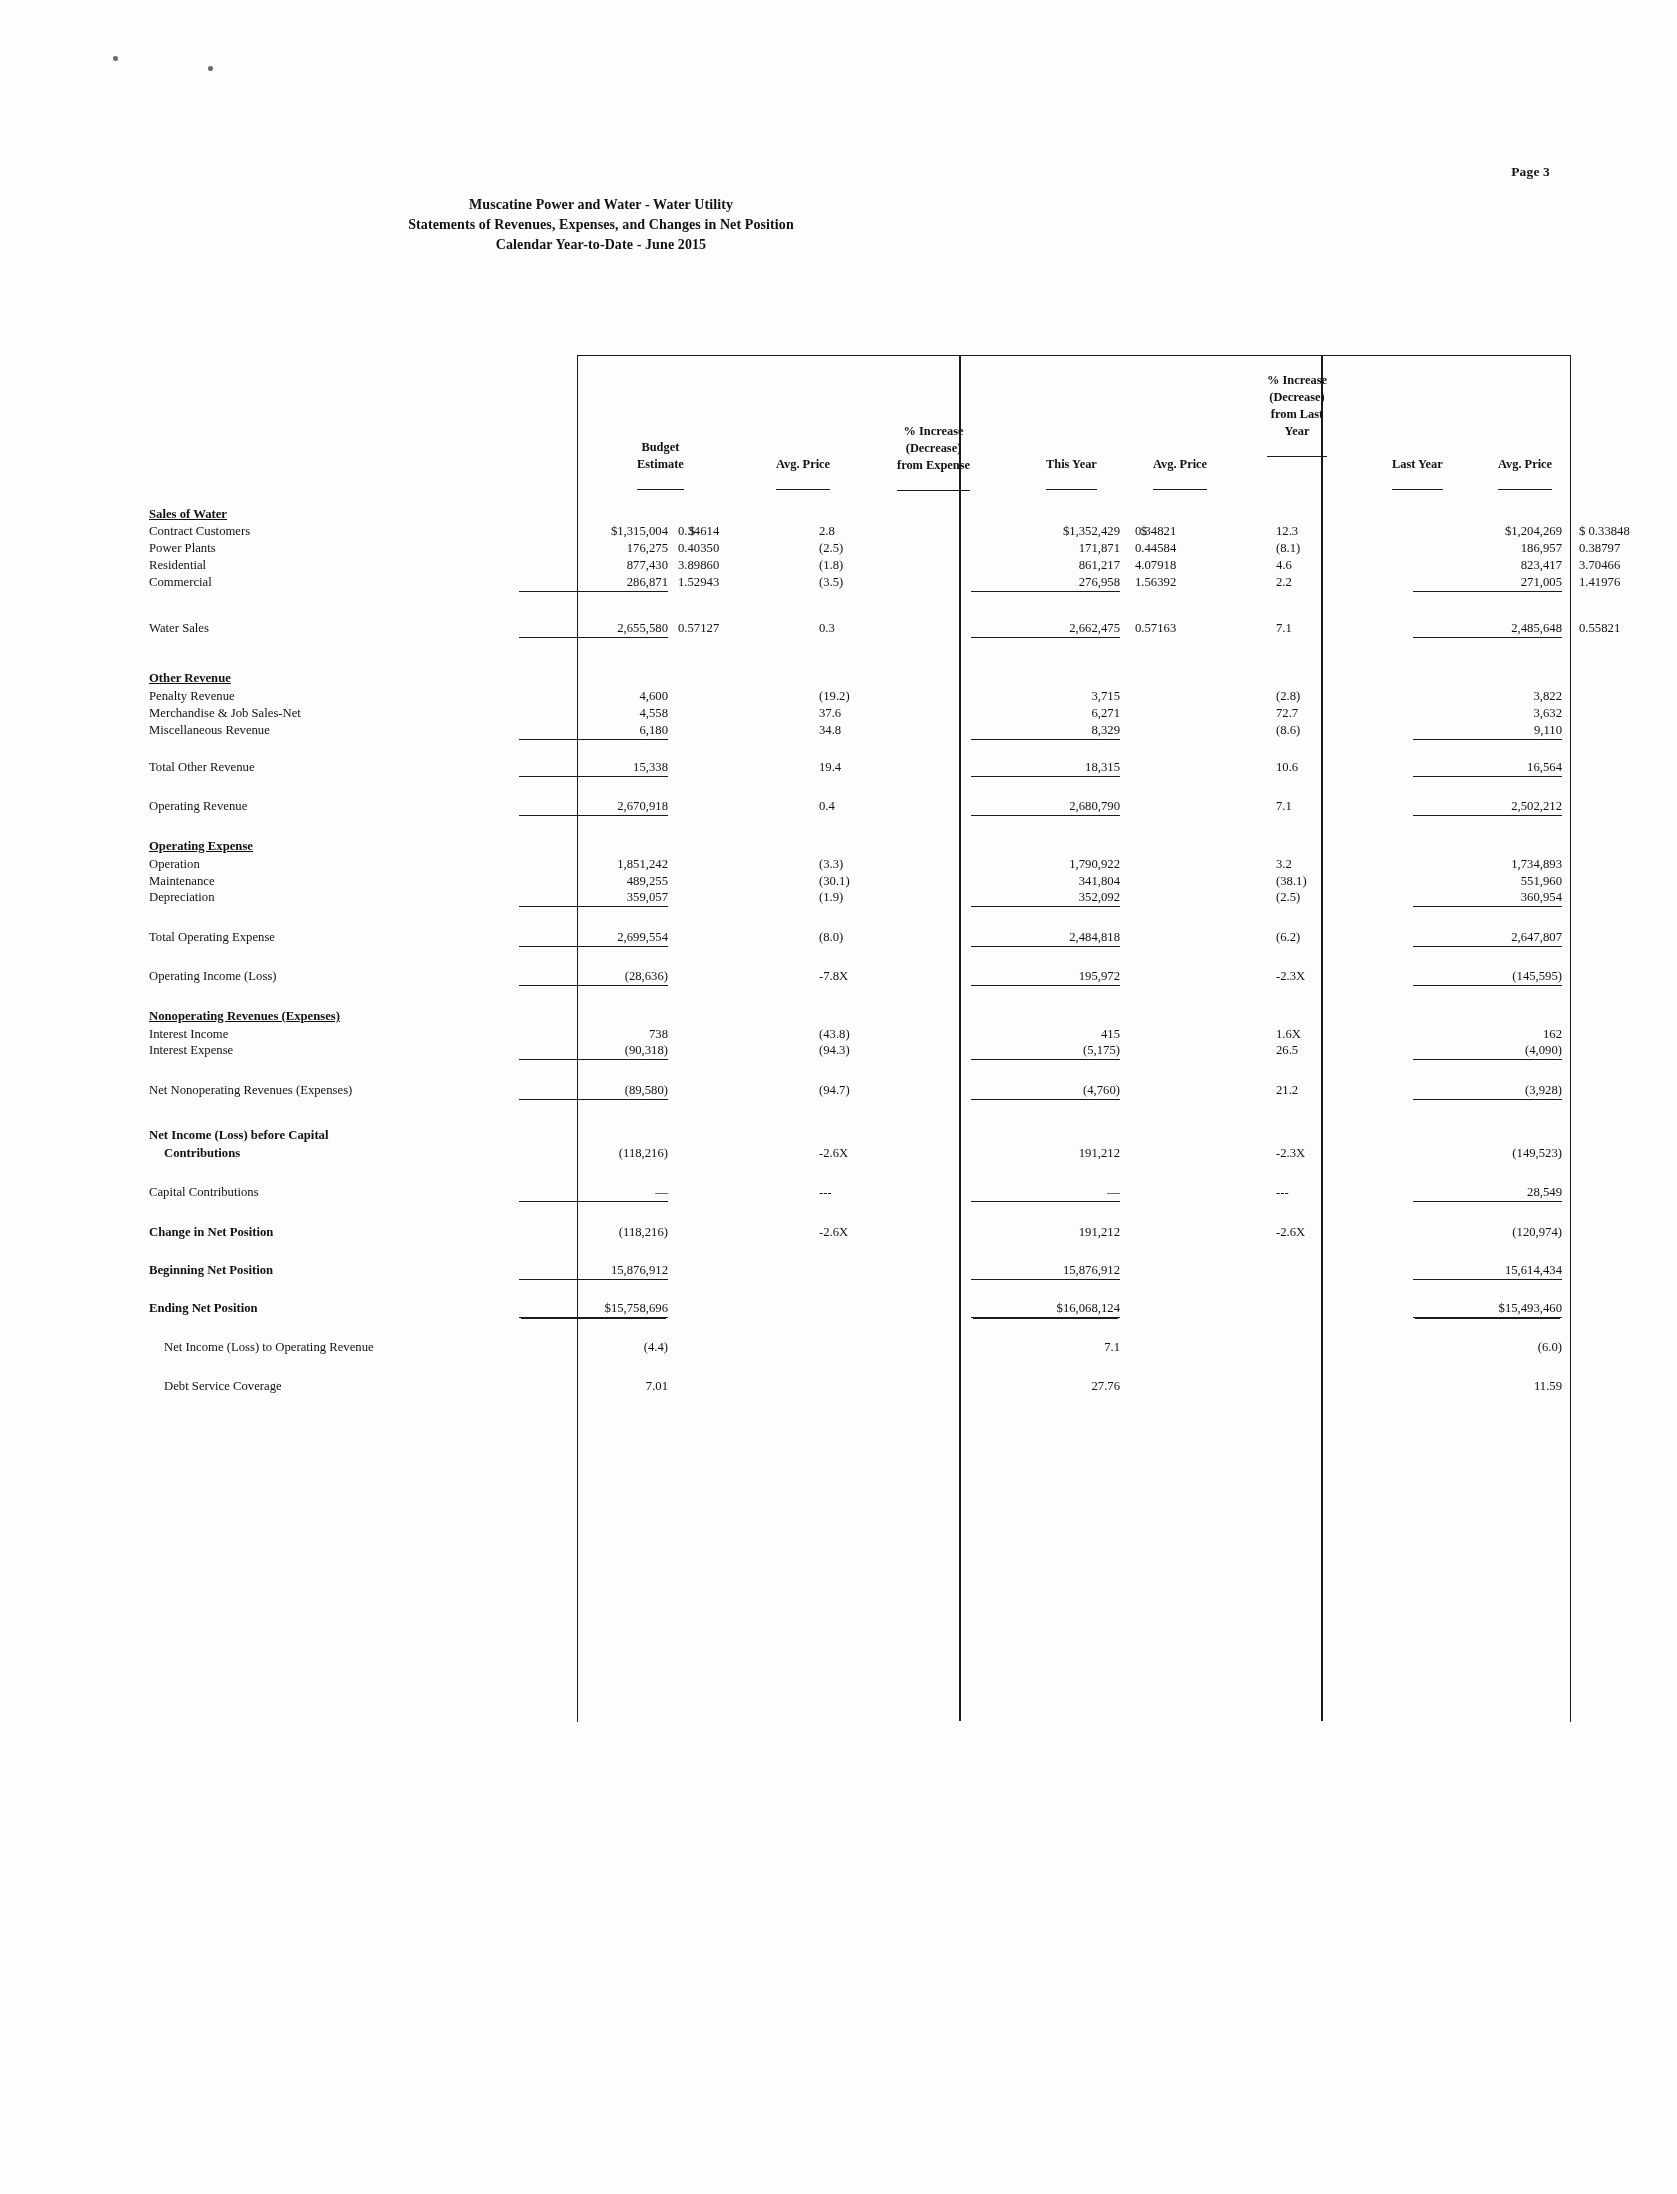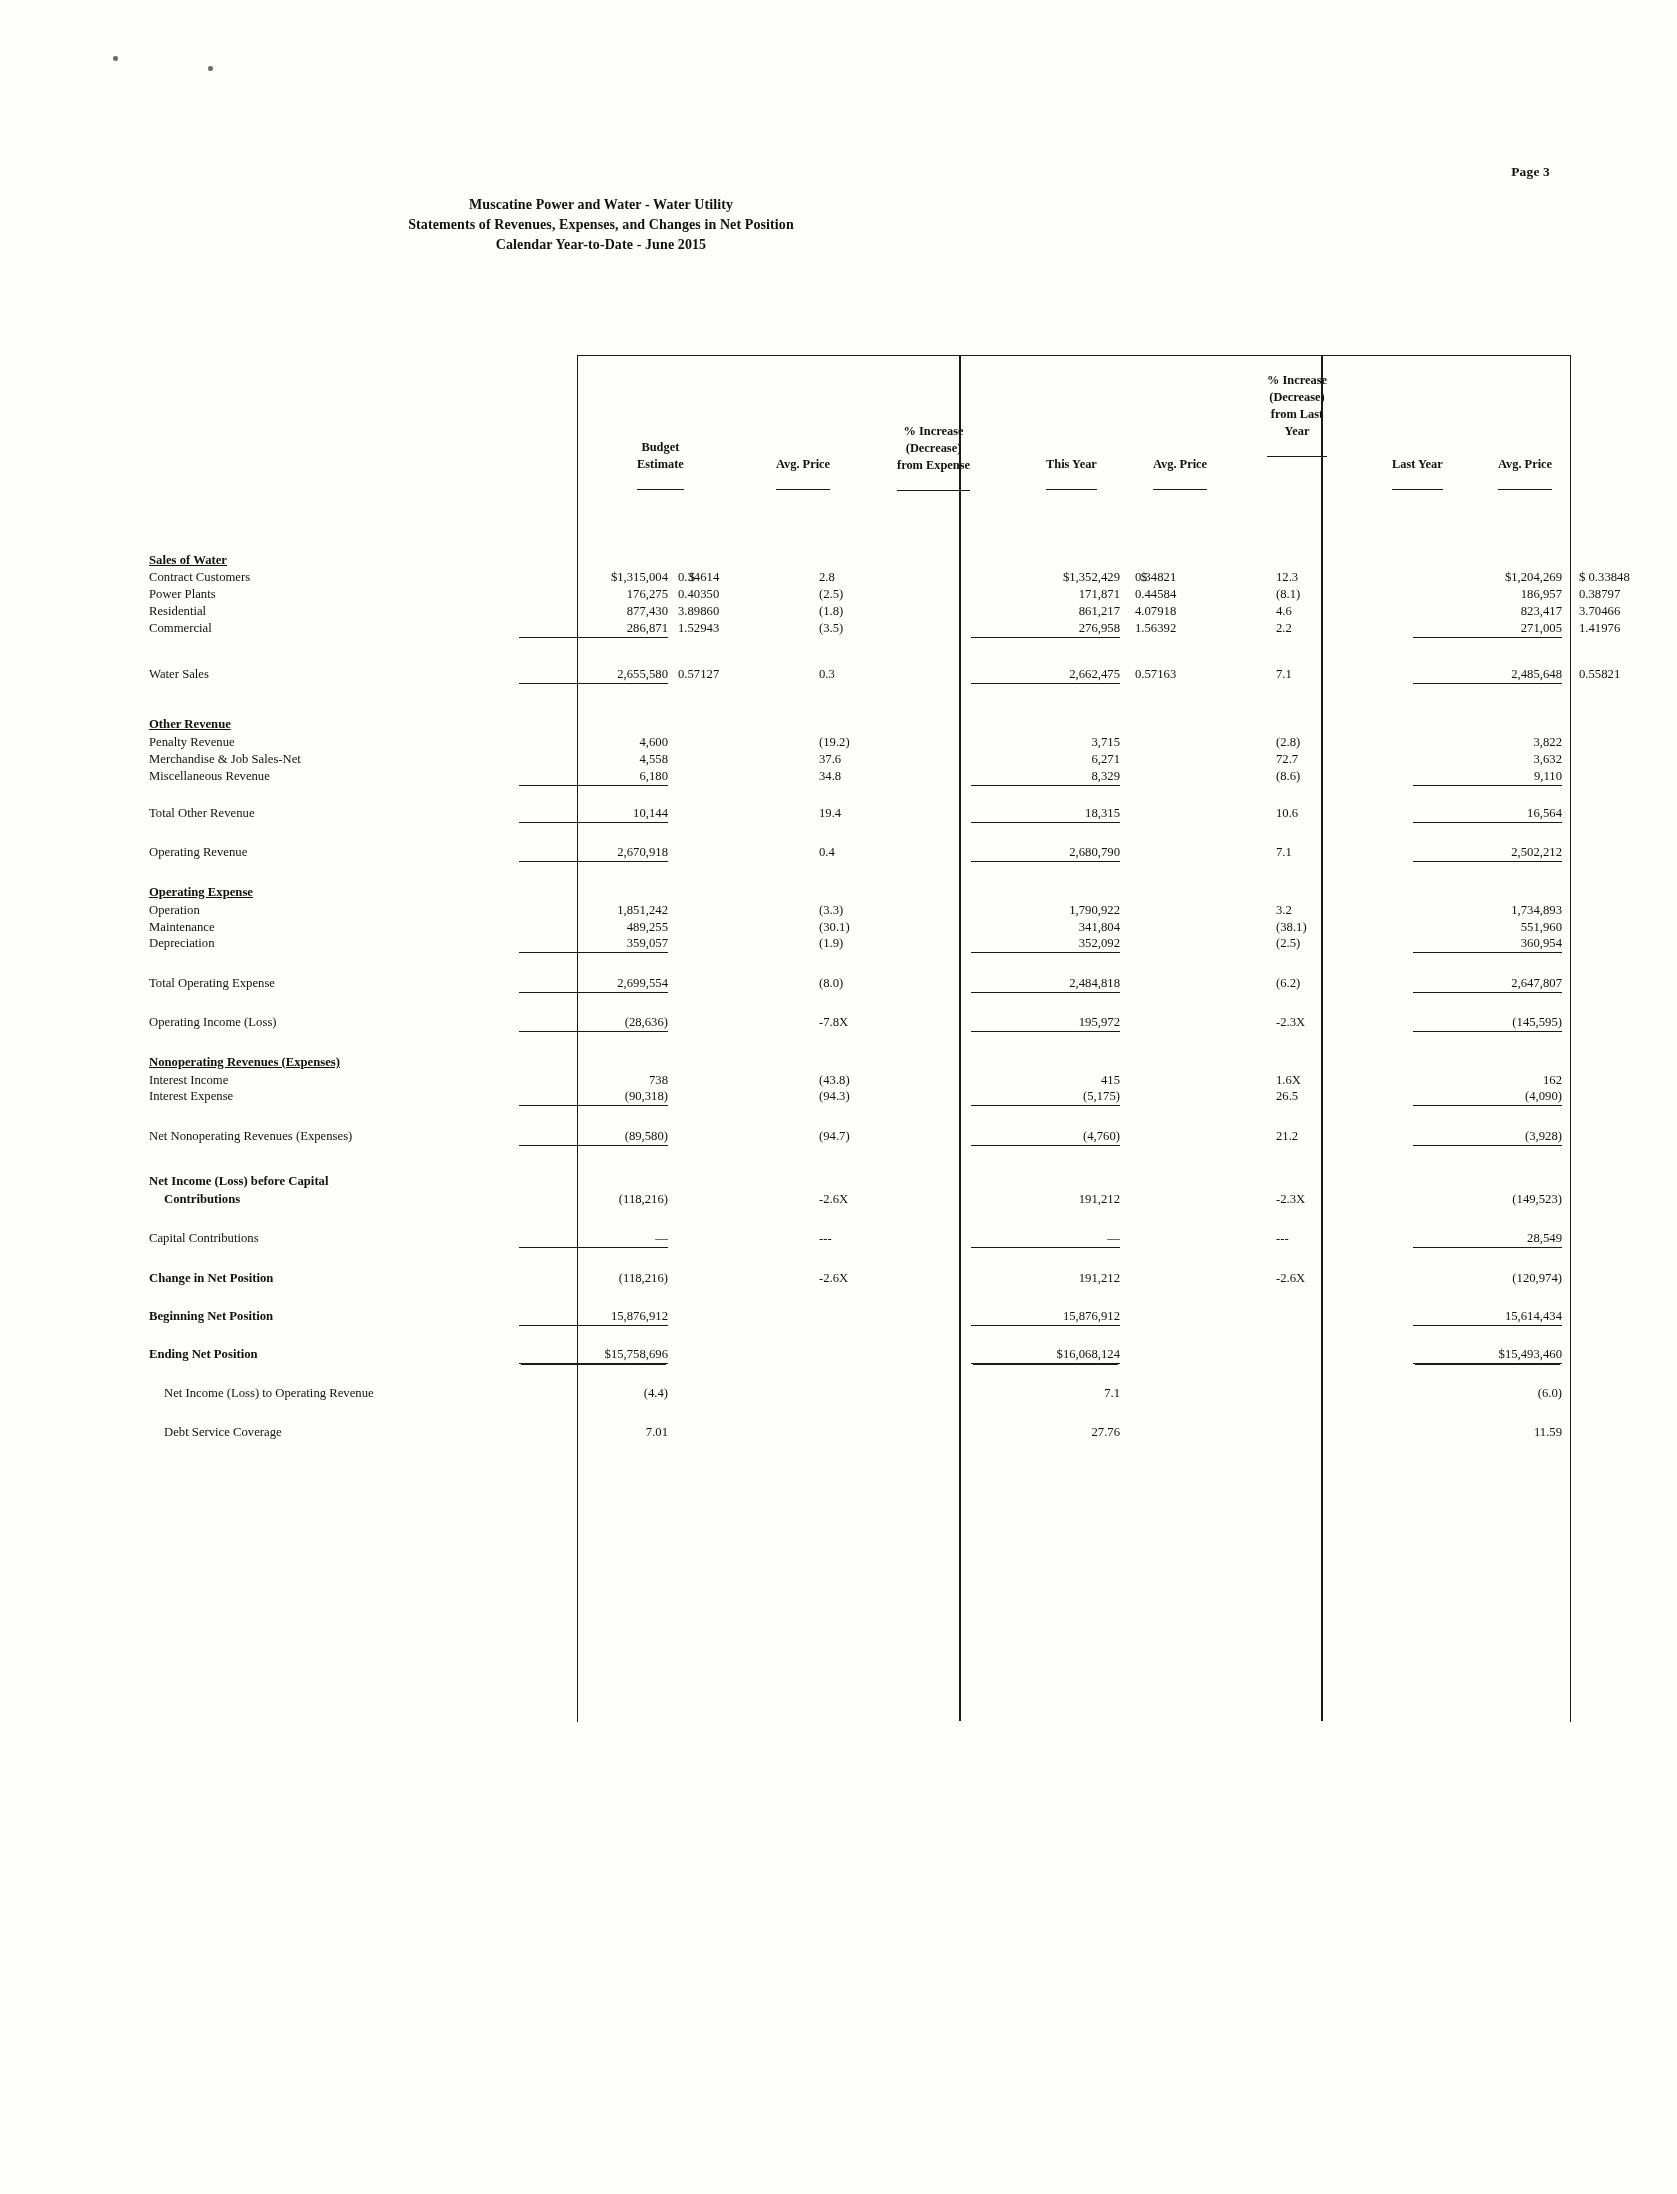--- a/index.html
+++ b/index.html
@@ -97,21 +97,20 @@
   .rows {
     position: absolute;
     left: 149px;
     top: 507px;
     width: 1440px;
   }
   .row {
     position: relative;
     height: 26px;
     font-size: 12.4px;
-    margin-top: 46px;
   }
   .lbl {
     position: absolute;
     left: 0;
     top: 0;
     white-space: nowrap;
     font-size: 12.7px;
   }
   .lbl.head { text-decoration: underline; font-weight: 700; }
   .lbl.bold { font-weight: 700; }
@@ -271,21 +270,21 @@
       <div class="row" style="position: absolute; left: 0px; top: 216px; width: 1440px;">
         <div class="lbl">Miscellaneous Revenue</div>
         <div class="cell c-bud uline">6,180</div>
         <div class="cell c-bpct ctr">34.8</div>
         <div class="cell c-ty uline">8,329</div>
         <div class="cell c-tpct ctr">(8.6)</div>
         <div class="cell c-ly uline">9,110</div>
       </div>
       <div class="row" style="position: absolute; left: 0px; top: 253px; width: 1440px;">
         <div class="lbl">Total Other Revenue</div>
-        <div class="cell c-bud uline">10,144</div>
+        <div class="cell c-bud uline">15,338</div>
         <div class="cell c-bpct ctr">19.4</div>
         <div class="cell c-ty uline">18,315</div>
         <div class="cell c-tpct ctr">10.6</div>
         <div class="cell c-ly uline">16,564</div>
       </div>
       <div class="row" style="position: absolute; left: 0px; top: 292px; width: 1440px;">
         <div class="lbl">Operating Revenue</div>
         <div class="cell c-bud uline">2,670,918</div>
         <div class="cell c-bpct ctr">0.4</div>
         <div class="cell c-ty uline">2,680,790</div>

